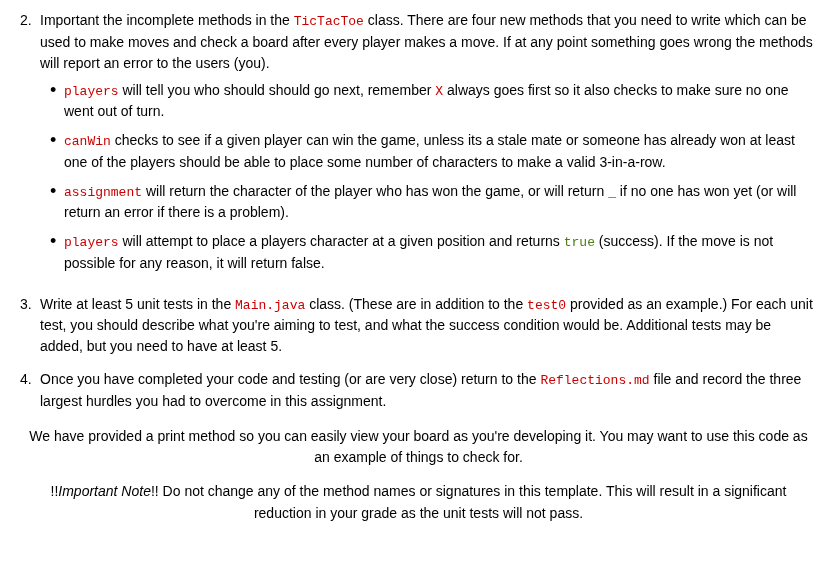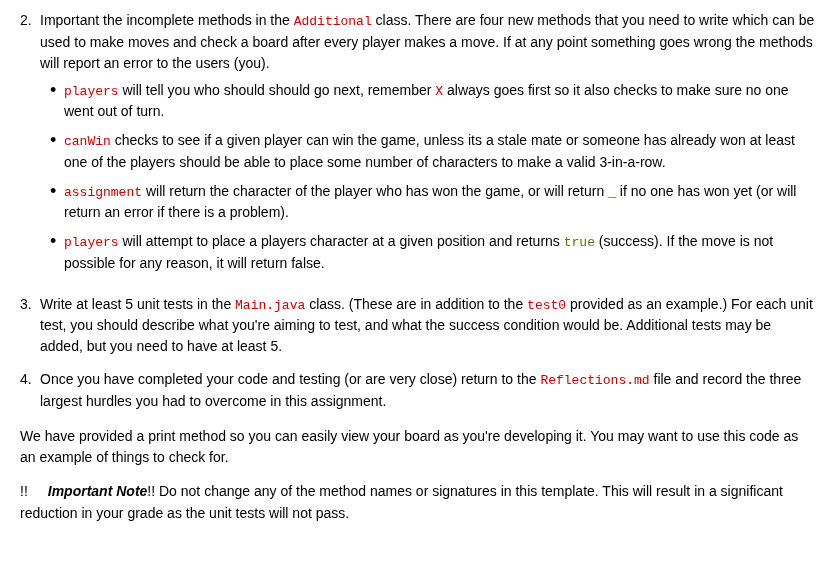--- a/index.html
+++ b/index.html
@@ -70,47 +70,47 @@
       font-family: 'Courier New', monospace;
       font-size: 13px;
       color: #4d7c0f;
       background: none;
     }
 
     .underline {
     }
 
     .bold {
-      font-weight: bold;
-      padding-left: 20px;
+      font-weight: normal;
     }
 
     .italic {
       font-style: italic;
     }
 
     .separator {
       margin: 14px 0;
     }
 
     .paragraph {
       margin-bottom: 12px;
       line-height: 1.55;
+      text-align: center;
     }
 
   </style>
 </head>
 <body>
 
 <div class="content">
 
   <div class="numbered-item">
     <span class="num">2.</span>
     <div class="item-content">
-      <span>Important the incomplete methods in the </span><code class="inline">Additional</code><span> class. There are <span class="underline">four</span> new methods that you need to write which can be used to make moves and check a board after every player makes a move. If at any point something goes wrong the methods will report an error to the users (you).</span>
+      <span>Important the incomplete methods in the </span><code class="inline">TicTacToe</code><span> class. There are <span class="underline">four</span> new methods that you need to write which can be used to make moves and check a board after every player makes a move. If at any point something goes wrong the methods will report an error to the users (you).</span>
 
       <ul class="bullet-list">
 
         <li class="bullet-item">
           <span class="bullet-dot">•</span>
           <span class="bullet-text">
             <code class="inline">players</code><span> will tell you who should <span class="underline">should</span> go next, remember </span><code class="inline">X</code><span> always goes first so it also checks to make sure no one went out of turn.</span>
           </span>
         </li>
 

